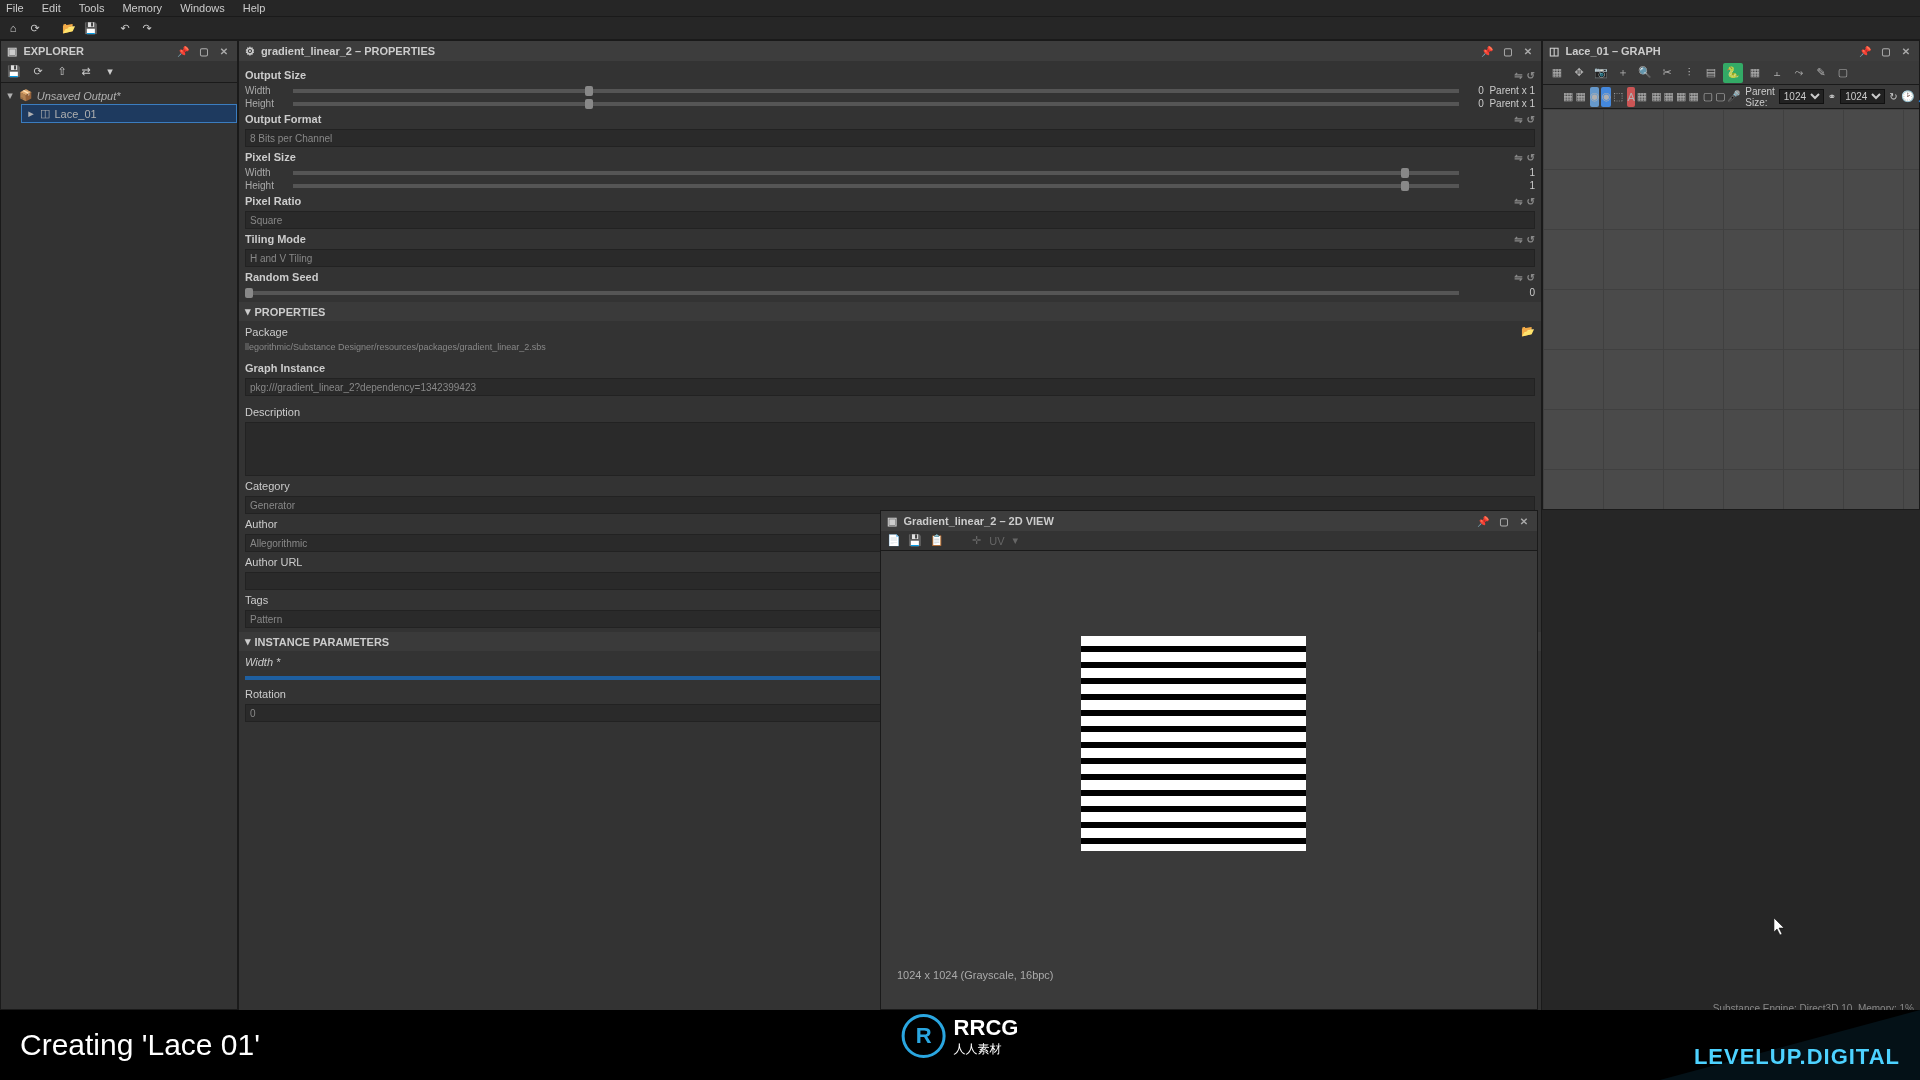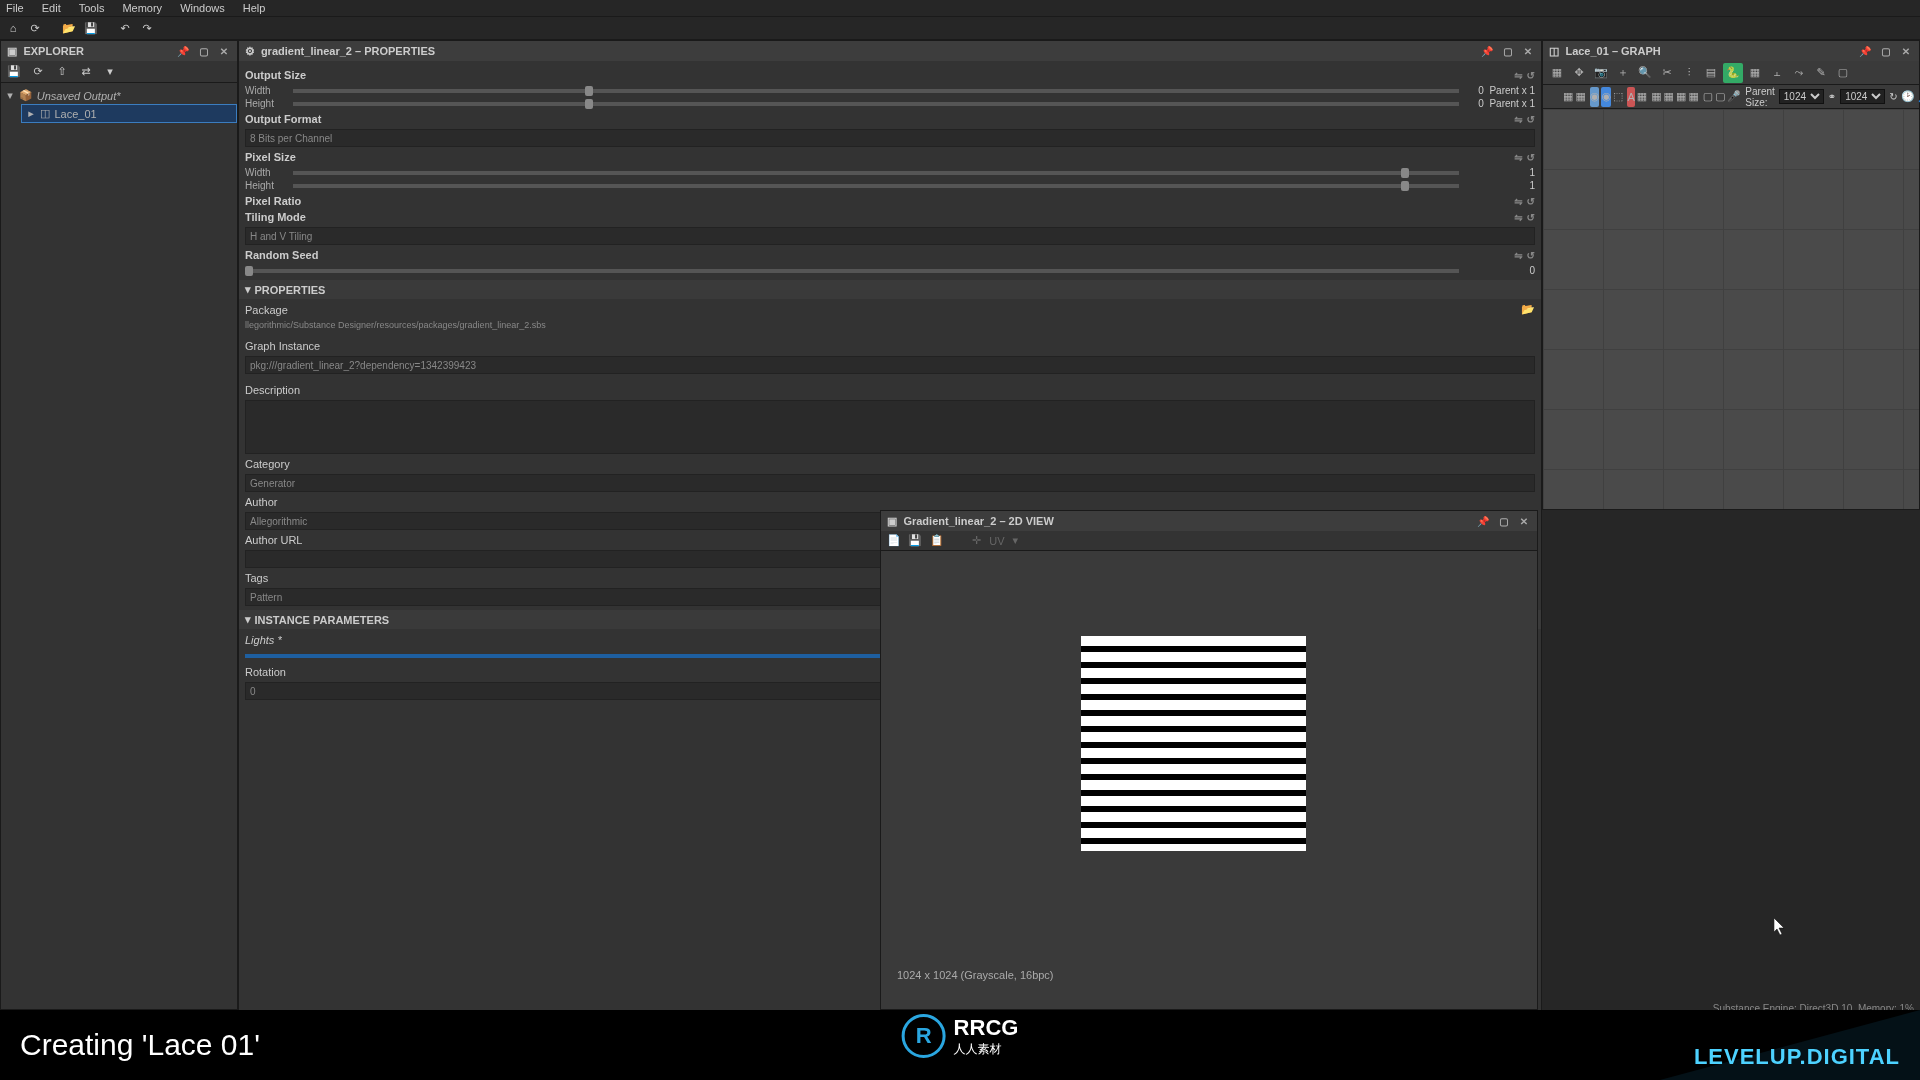--- a/index.html
+++ b/index.html
@@ -275,20 +275,21 @@
           <span class="pval">1</span>
         </div>
 
       <div class="prop-section">
           <span>Pixel Ratio</span>
           <div class="mini-icons">
             <span>⇋</span>
             <span>↺</span>
           </div>
         </div>
+      <input class="prop-input" value="Square" style="">
 
       <div class="prop-section">
           <span>Tiling Mode</span>
           <div class="mini-icons">
             <span>⇋</span>
             <span>↺</span>
           </div>
         </div>
       <input class="prop-input" value="H and V Tiling" style="">
 
@@ -309,21 +310,21 @@
       <div class="collap-header">
           <span>▾</span>
           <span>PROPERTIES</span>
         </div>
       <div class="prop-section" style="font-weight:normal">
           <span>Package</span>
           <span>📂</span>
         </div>
       <div style="font-size:9px; color:#888;">llegorithmic/Substance Designer/resources/packages/gradient_linear_2.sbs</div>
       <div style="height:6px"></div>
-      <div class="prop-section" style="font-weight:normal">
+      <div class="prop-section" style="font-weight:bold">
           <span>Graph Instance</span>
         </div>
       <input class="prop-input" value="pkg:///gradient_linear_2?dependency=1342399423" style="">
       <div style="height:6px"></div>
       <div class="prop-section" style="font-weight:normal">
           <span>Description</span>
         </div>
       <div class="prop-area"></div>
 
       <div class="prop-section" style="font-weight:normal">
@@ -344,21 +345,21 @@
       <input class="prop-input" value="Pattern" style="">
 
       <div class="collap-header">
           <span>▾</span>
           <span>INSTANCE PARAMETERS</span>
           <div style="flex:1"></div>
           <span>📋</span>
           <span>📄</span>
         </div>
       <div class="prop-section" style="font-style:italic; font-weight:normal">
-          <span>Lights *</span>
+          <span>Width *</span>
           <span>↺</span>
         </div>
       <div class="prop-row">
           <div class="slider" style="background:#1e5fa0">
             <div class="knob" style="left:65%; background:#4aa0e0"></div>
           </div>
           <span class="pval">13</span>
         </div>
       <div class="prop-section" style="font-weight:normal">
           <span>Rotation</span>

